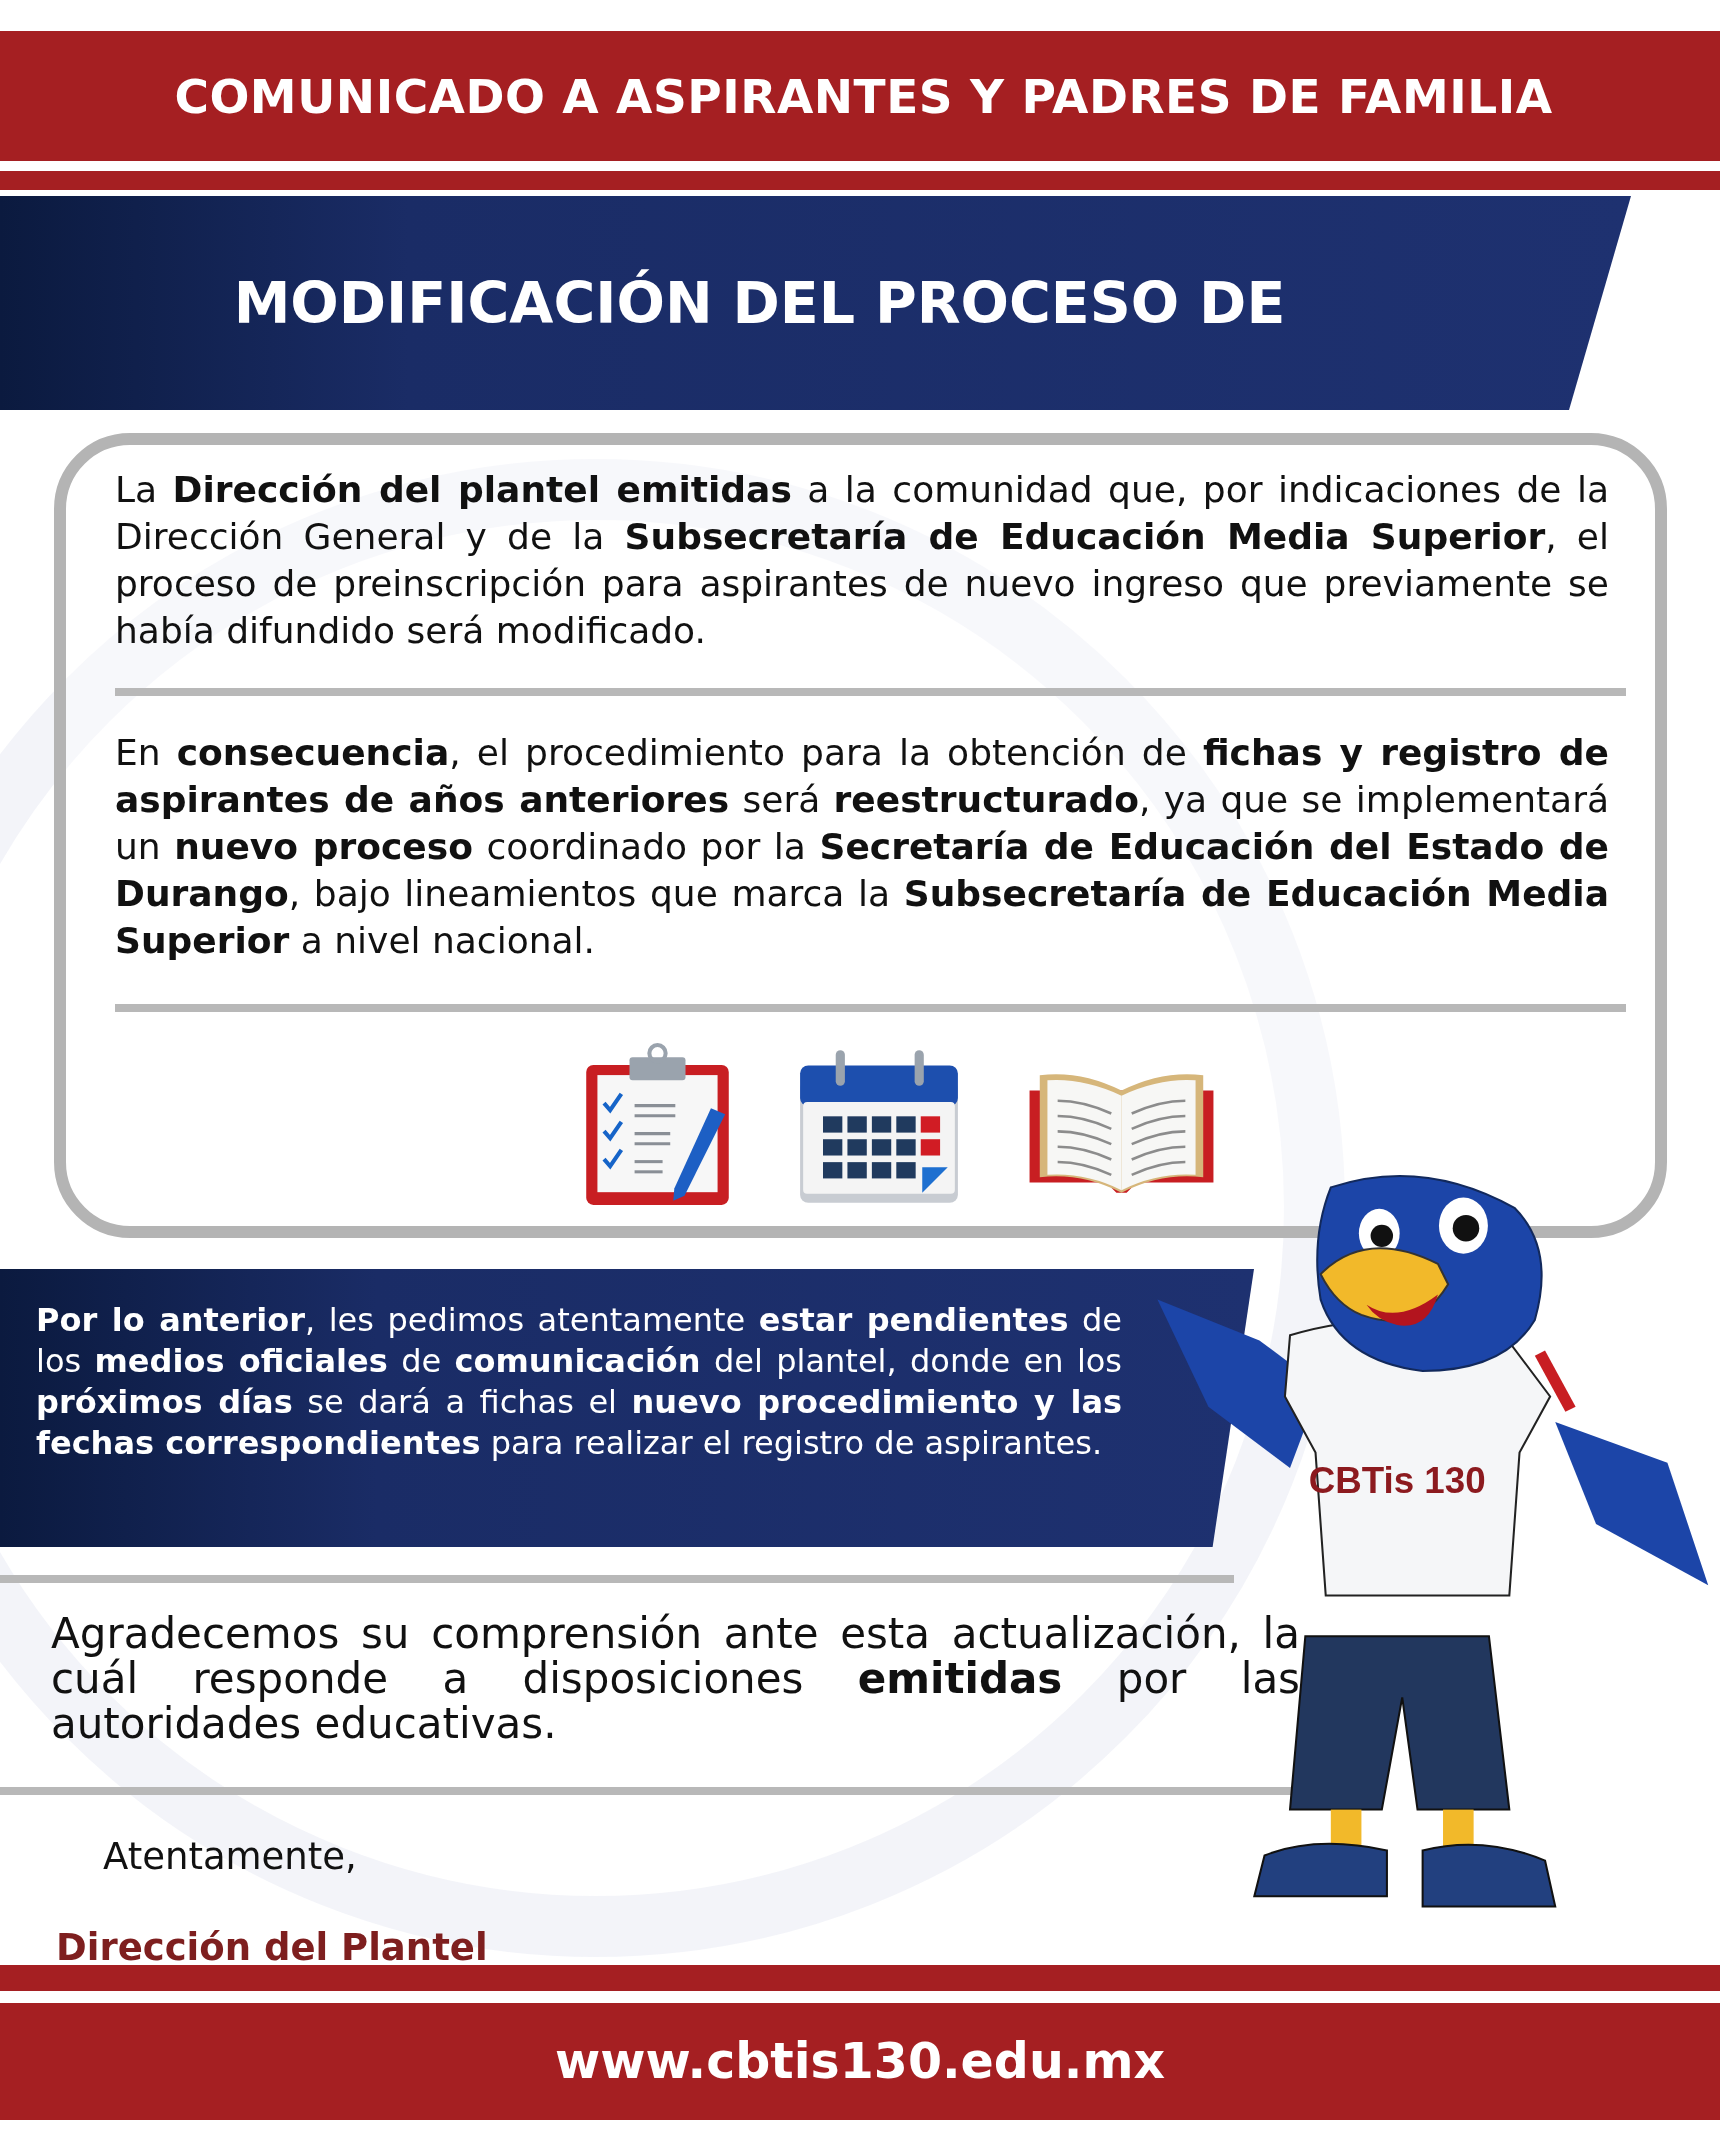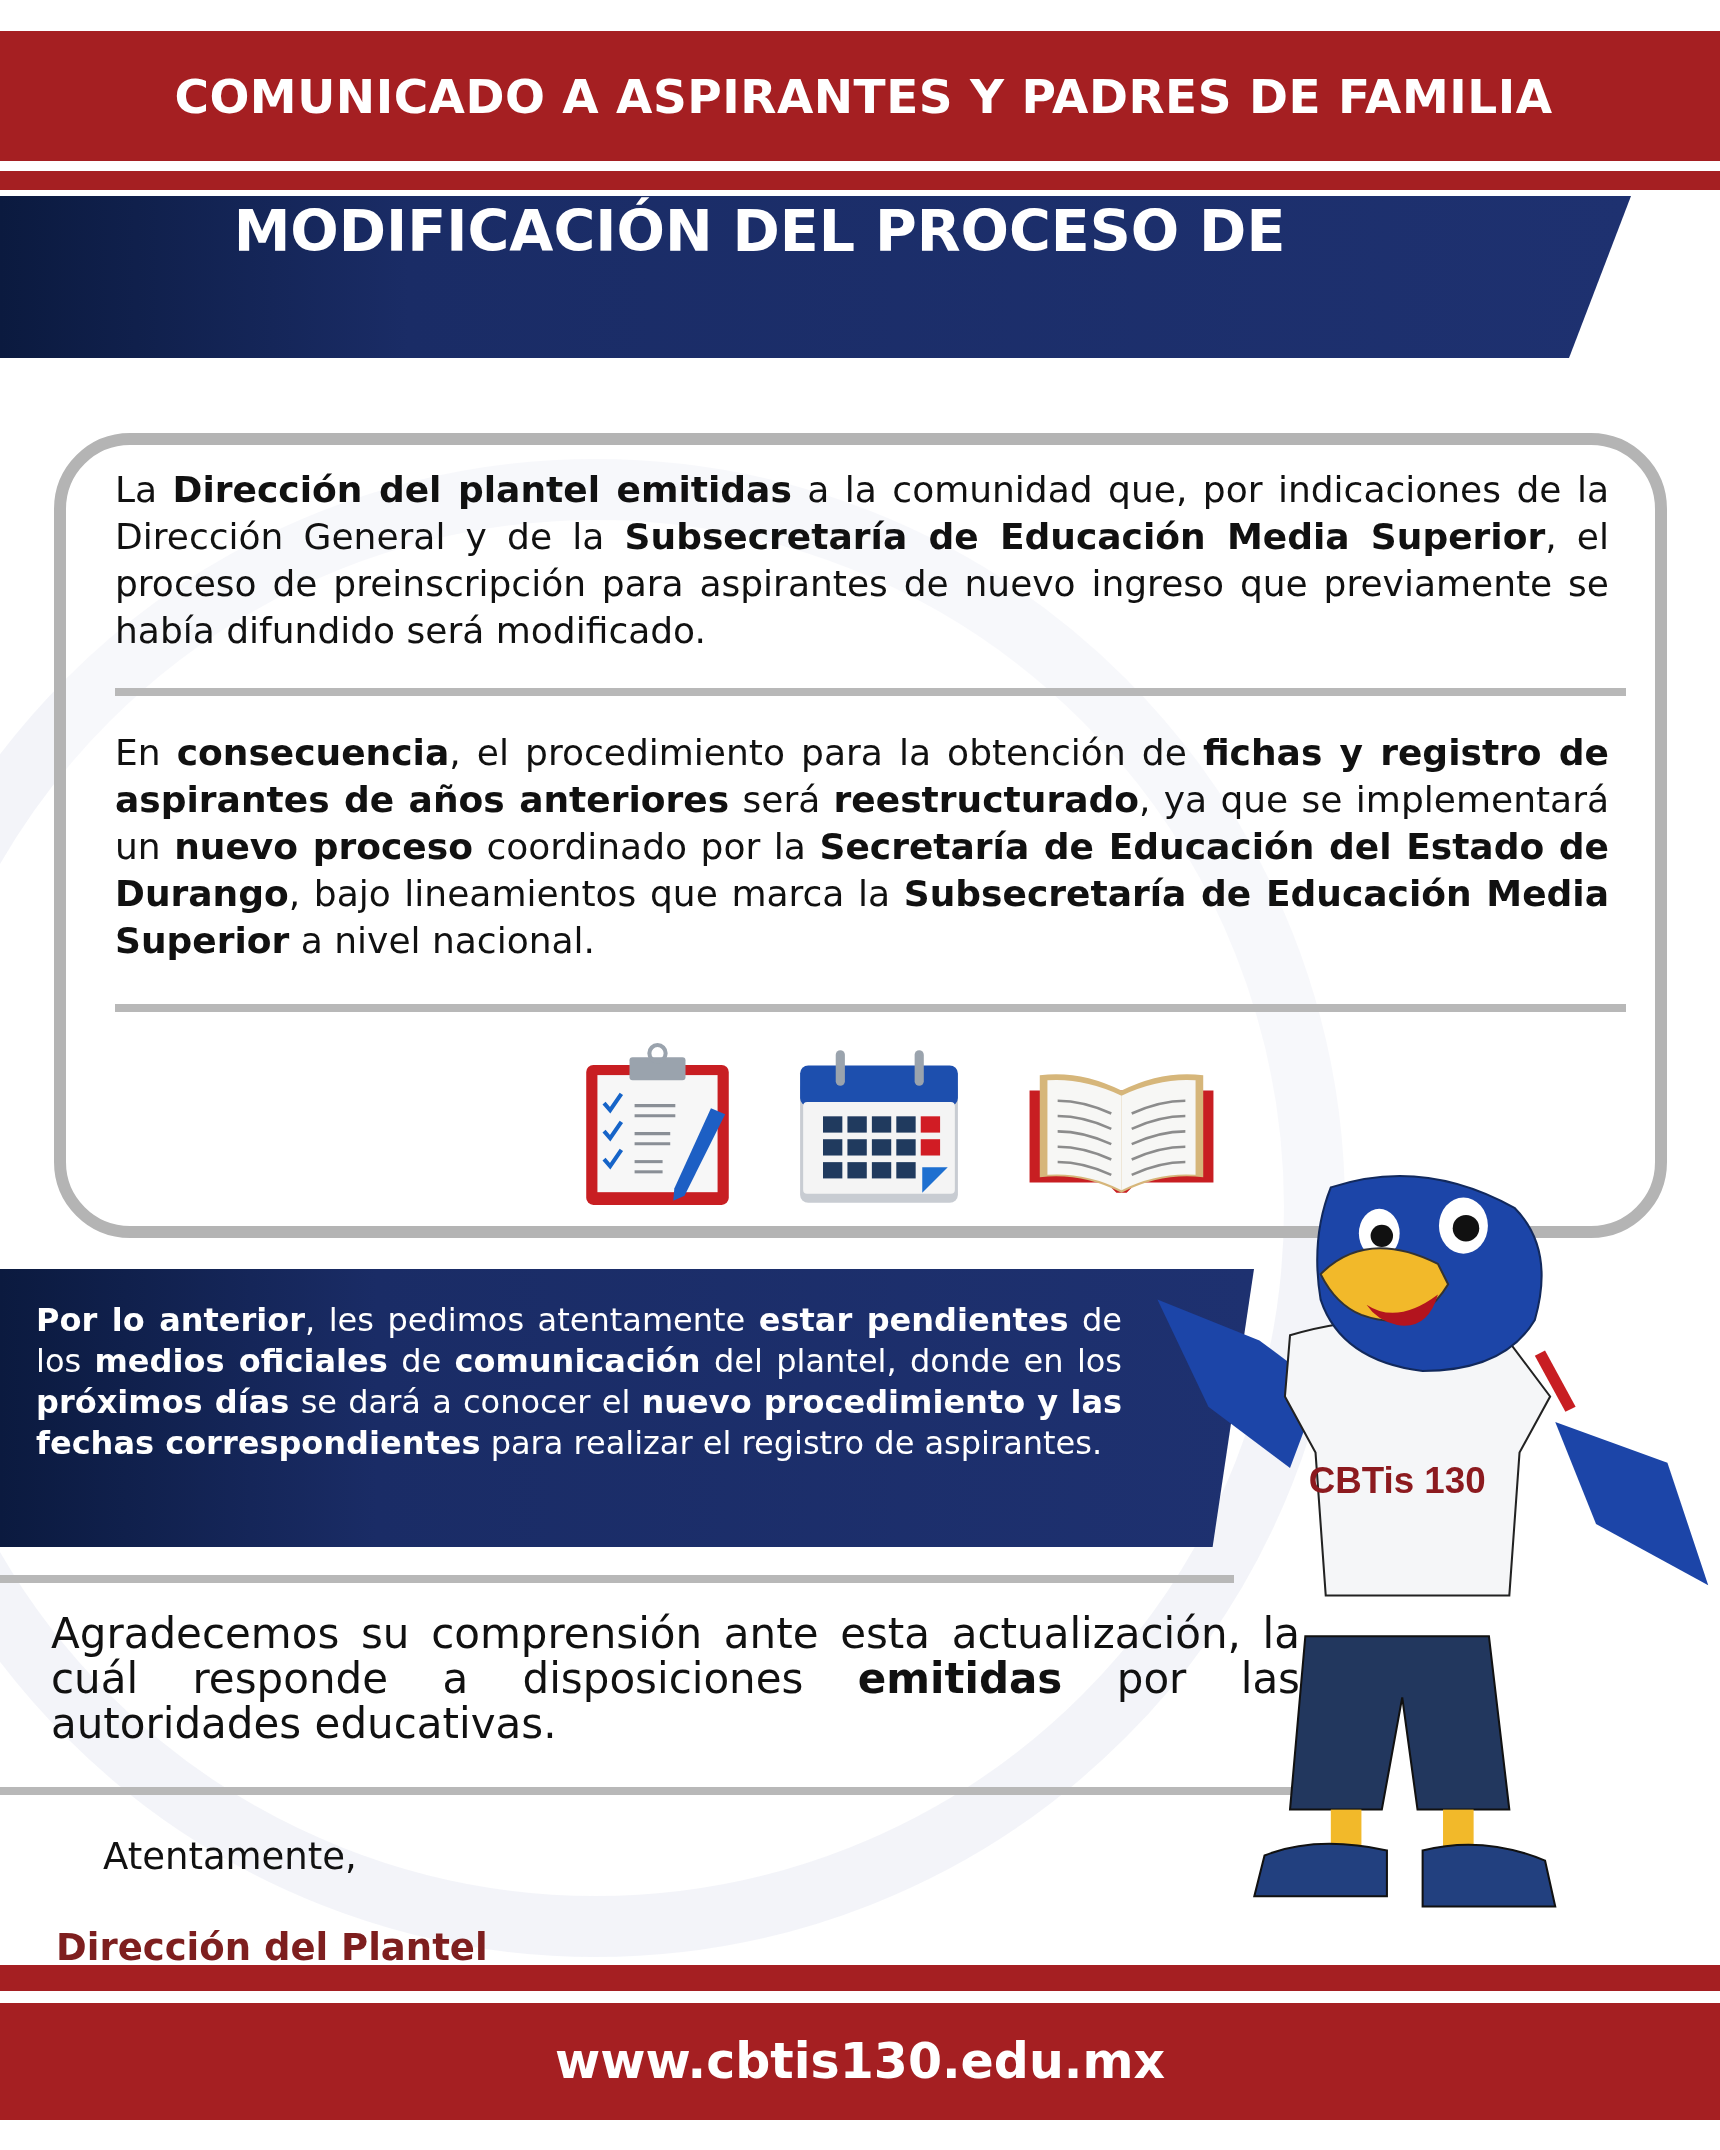--- a/index.html
+++ b/index.html
@@ -5,21 +5,21 @@
   html,body{margin:0;padding:0;}
   body{width:1720px;height:2151px;position:relative;overflow:hidden;background:#ffffff;font-family:"DejaVu Sans","Liberation Sans",sans-serif;}
   .abs{position:absolute;}
   
   .wm{position:absolute;border-radius:50%;border:61px solid #eef0f7;opacity:.7;}
   
   .top-bar{left:0;top:31px;width:1720px;height:130px;background:#a51f22;display:flex;align-items:center;justify-content:center;}
   .top-title{color:#fff;font-weight:bold;font-size:47px;letter-spacing:0.5px;margin-left:7px;}
   .red-stripe{left:0;width:1720px;background:#a51f22;}
   
-  .title-banner{left:0;top:196px;width:1631px;height:162px;background:linear-gradient(90deg,#0b1a3f 0%,#1a2c66 25%,#1e3170 100%);clip-path:polygon(0 0,100% 0,96.2% 100%,0 100%);display:flex;flex-direction:column;align-items:center;}
+  .title-banner{left:0;top:196px;width:1631px;height:214px;background:linear-gradient(90deg,#0b1a3f 0%,#1a2c66 25%,#1e3170 100%);clip-path:polygon(0 0,100% 0,96.2% 100%,0 100%);display:flex;flex-direction:column;align-items:center;justify-content:center;}
   .title-line{color:#fff;font-weight:bold;font-size:57px;line-height:71px;padding-right:112px;text-align:center;}
   
   .content-box{left:54px;top:433px;width:1613px;height:805px;border:12.2px solid #b4b4b4;border-radius:76px;box-sizing:border-box;background:rgba(255,255,255,.35);}
   .para{position:absolute;color:#111;font-size:36px;line-height:47px;text-align:justify;text-align-last:left;}
   .para b{font-weight:bold;}
   .divider{position:absolute;height:8.2px;background:#b8b8b8;}
   
   .icon{position:absolute;}
   
   .lower-banner{left:0;top:1269px;width:1254px;height:278px;background:linear-gradient(90deg,#0b1a3f 0%,#1a2c66 30%,#1e3170 100%);clip-path:polygon(0 0,100% 0,96.7% 100%,0 100%);}
@@ -108,21 +108,21 @@
       <path d="M60 180 q50 0 105 25"></path>
     <path d="M310 60 q-50 0 -105 25"></path>
       <path d="M310 90 q-50 0 -105 25"></path>
       <path d="M310 120 q-50 0 -105 25"></path>
       <path d="M310 150 q-50 0 -105 25"></path>
       <path d="M310 180 q-50 0 -105 25"></path>
   </g>
 </svg>
 
 <div class="abs lower-banner"></div>
-<div class="lower-text"><b>Por lo anterior</b><span>, les pedimos atentamente </span><b>estar pendientes</b><span> de los </span><b>medios oficiales</b><span> de </span><b>comunicación</b><span> del plantel, donde en los </span><b>próximos días</b><span> se dará a conocer el </span><b>nuevo procedimiento y las fechas correspondientes</b><span> para realizar el registro de aspirantes.</span></div>
+<div class="lower-text"><b>Por lo anterior</b><span>, les pedimos atentamente </span><b>estar pendientes</b><span> de los </span><b>medios oficiales</b><span> de </span><b>comunicación</b><span> del plantel, donde en los </span><b>próximos días</b><span> se dará a fichas el </span><b>nuevo procedimiento y las fechas correspondientes</b><span> para realizar el registro de aspirantes.</span></div>
 
 <div class="divider" style="left:0;top:1575px;width:1234px;"></div>
 <div class="para" style="left:51px;top:1611px;width:1249px;font-size:42px;line-height:45px;"><span>Agradecemos su comprensión ante esta actualización, la cuál responde  a disposiciones </span><b>emitidas</b><span> por las autoridades educativas.</span></div>
 <div class="divider" style="left:0;top:1787px;width:1308px;"></div>
 
 <div class="abs sign-1">Atentamente,</div>
 <div class="abs sign-2">Dirección del Plantel</div>
 
 <svg class="abs mascot" viewBox="0 0 1145 1500">
 

